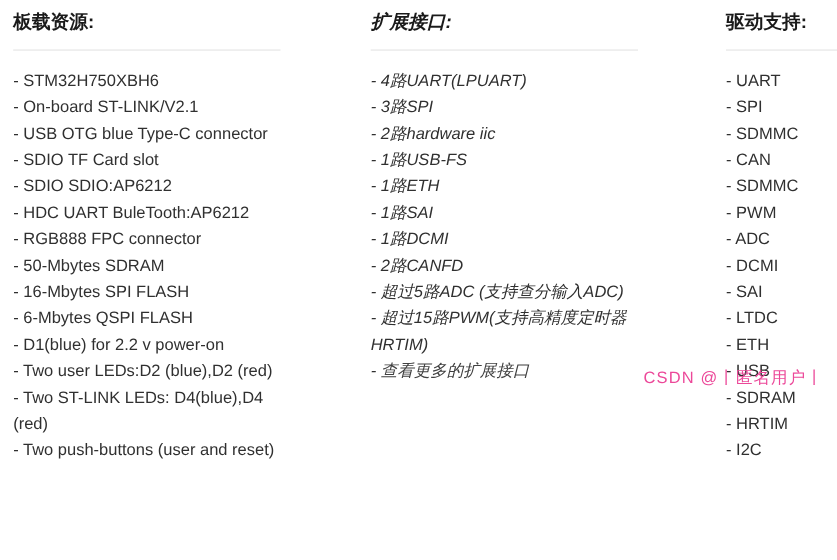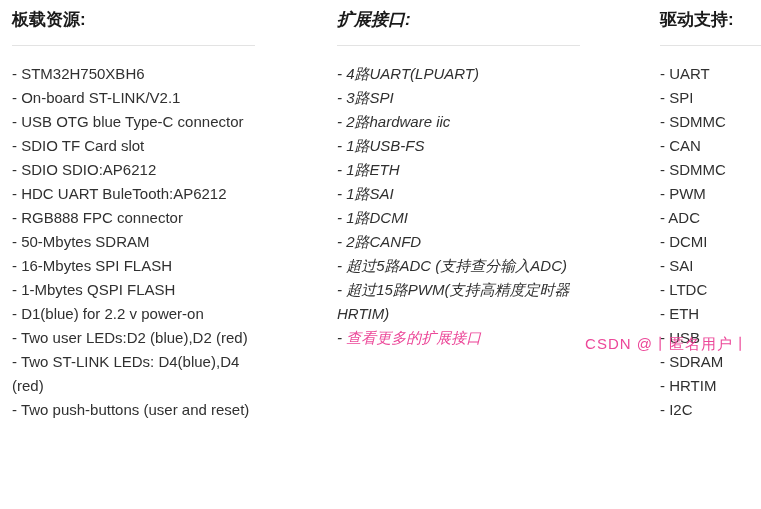--- a/index.html
+++ b/index.html
@@ -102,21 +102,21 @@
     <ul class="spec-list">
         <li>- STM32H750XBH6</li>
         <li>- On-board ST-LINK/V2.1</li>
         <li>- USB OTG blue Type-C connector</li>
         <li>- SDIO TF Card slot</li>
         <li>- SDIO SDIO:AP6212</li>
         <li>- HDC UART BuleTooth:AP6212</li>
         <li>- RGB888 FPC connector</li>
         <li>- 50-Mbytes SDRAM</li>
         <li>- 16-Mbytes SPI FLASH</li>
-        <li>- 1-Mbytes QSPI FLASH</li>
+        <li>- 6-Mbytes QSPI FLASH</li>
         <li>- D1(blue) for 2.2 v power-on</li>
         <li>- Two user LEDs:D2 (blue),D2 (red)</li>
         <li>- Two ST-LINK LEDs: D4(blue),D4 (red)</li>
         <li>- Two push-buttons (user and reset)</li>
       </ul>
   </section>
 
   <section class="column" id="col-expand">
     <h2 class="col-heading">扩展接口:</h2>
     <div class="col-rule"></div>
@@ -124,21 +124,21 @@
         <li>- 4路UART(LPUART)</li>
         <li>- 3路SPI</li>
         <li>- 2路hardware iic</li>
         <li>- 1路USB-FS</li>
         <li>- 1路ETH</li>
         <li>- 1路SAI</li>
         <li>- 1路DCMI</li>
         <li>- 2路CANFD</li>
         <li>- 超过5路ADC (支持查分输入ADC)</li>
         <li>- 超过15路PWM(支持高精度定时器HRTIM)</li>
-        <li><span class="dash">- </span><a class="spec-link" style="color: #ec4899;">查看更多的扩展接口</a></li>
+        <li><span class="dash">- </span><a class="spec-link" style="color: #404040;">查看更多的扩展接口</a></li>
       </ul>
   </section>
 
   <section class="column" id="col-driver">
     <h2 class="col-heading">驱动支持:</h2>
     <div class="col-rule"></div>
     <ul class="spec-list">
         <li>- UART</li>
         <li>- SPI</li>
         <li>- SDMMC</li>

